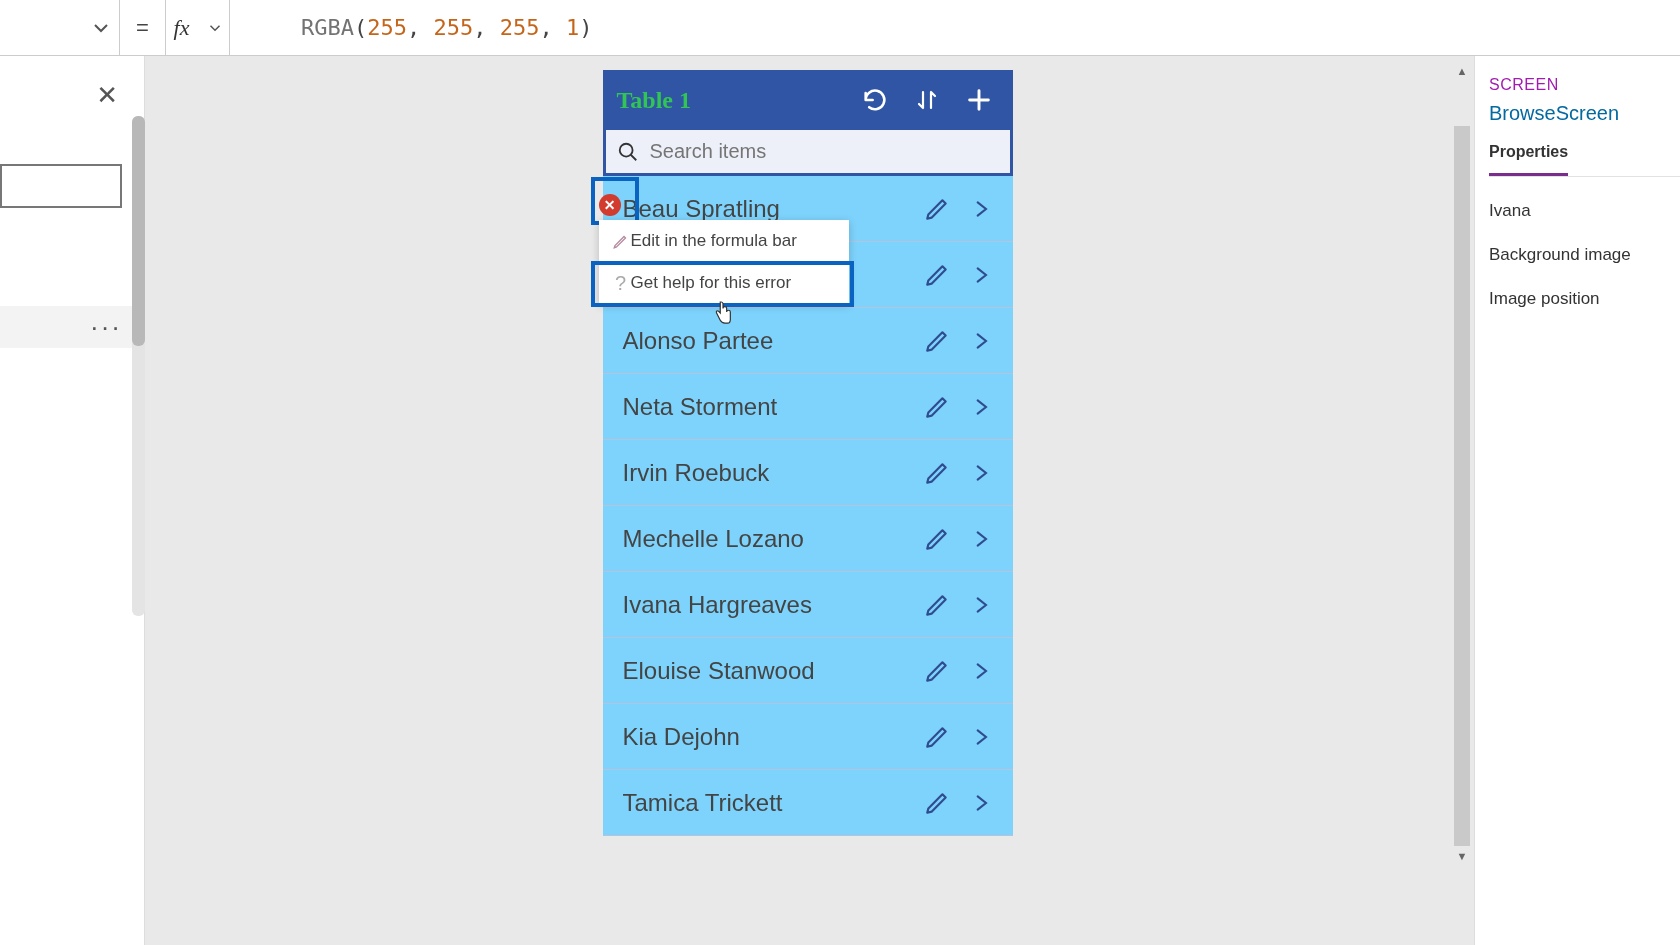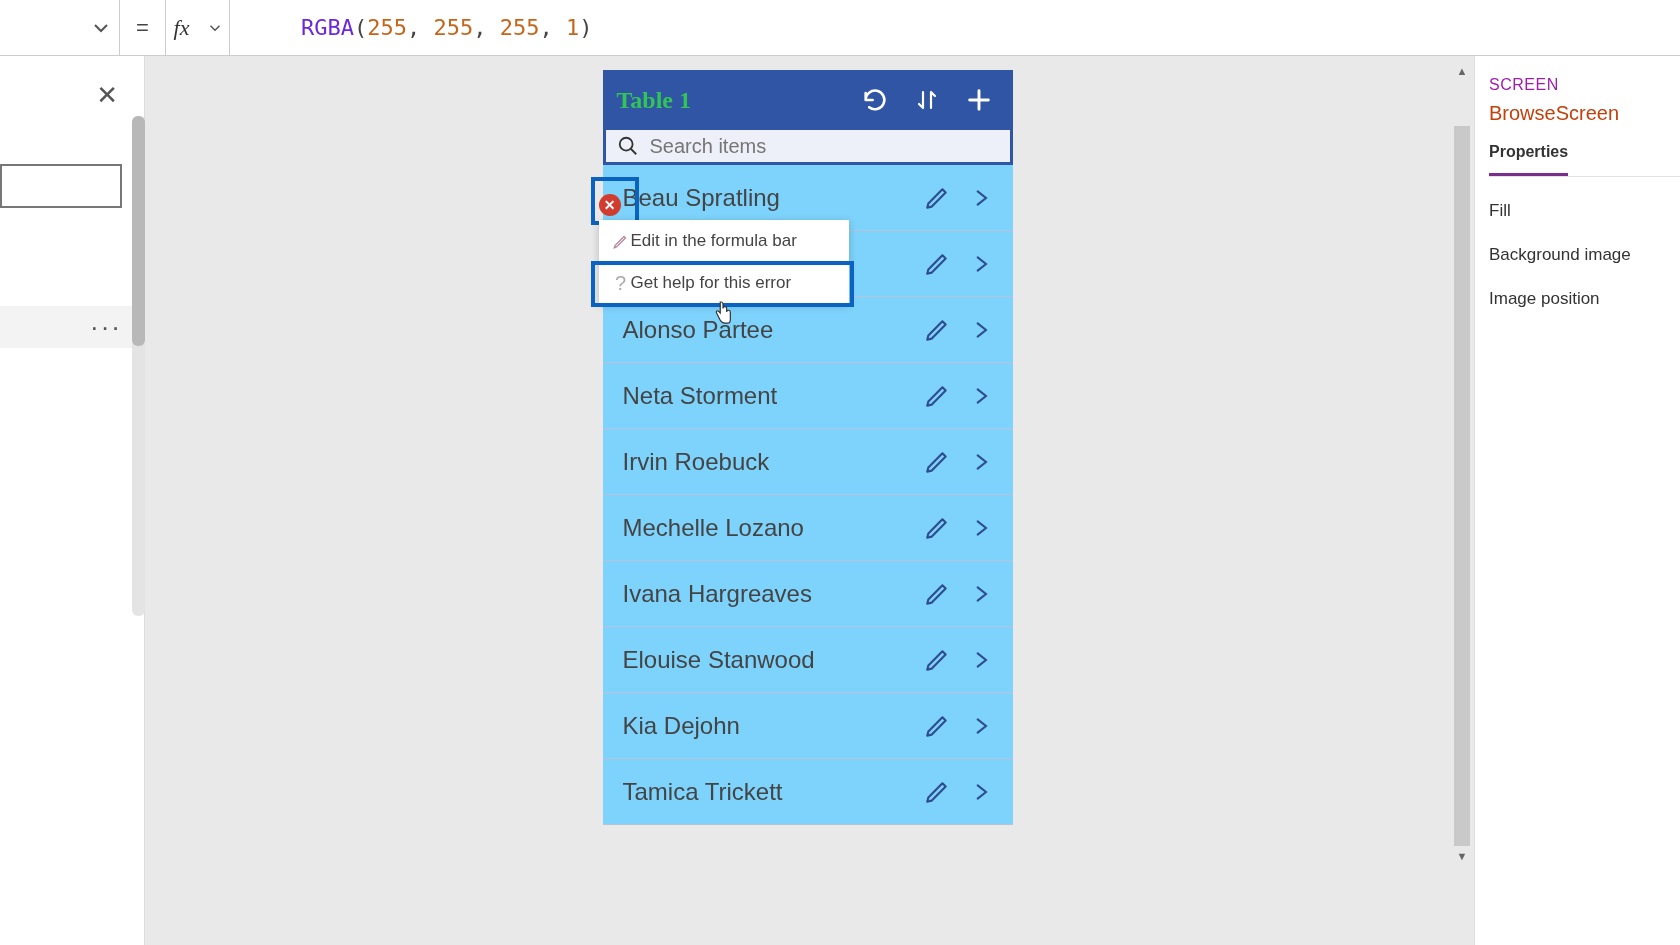--- a/index.html
+++ b/index.html
@@ -6,21 +6,21 @@
   html, body { width: 1680px; height: 945px; font-family: "Segoe UI", Arial, sans-serif; background: #fff; overflow: hidden; }
 
   
   .formula-bar { display: flex; align-items: center; height: 56px; border-bottom: 1px solid #ccc; background: #fff; }
   .prop-dropdown { width: 120px; height: 56px; border-right: 1px solid #ccc; display: flex; align-items: center; justify-content: flex-end; padding-right: 10px; }
   .chev-down { width: 16px; height: 16px; }
   .eq-box { width: 46px; height: 56px; display: flex; align-items: center; justify-content: center; border-right: 1px solid #ccc; font-size: 22px; color: #444; }
   .fx-box { width: 64px; height: 56px; display: flex; align-items: center; justify-content: center; border-right: 1px solid #ccc; gap: 20px; }
   .fx-label { font-style: italic; font-family: Georgia, serif; font-size: 22px; color: #333; }
   .formula-text { padding-left: 18px; font-family: Consolas, monospace; font-size: 22px; white-space: pre; }
-  .tok-fn { color: #6d28d9; }
+  .tok-fn { color: #737373; }
   .tok-num { color: #c5651a; }
   .tok-punc { color: #444; }
 
   
   .main { display: flex; height: calc(945px - 56px); }
   .left-pane { width: 145px; border-right: 1px solid #ddd; background: #fff; position: relative; padding-top: 20px; }
   .close-x { position: absolute; top: 24px; right: 26px; font-size: 26px; color: #555; cursor: pointer; }
   .left-input { position: absolute; top: 108px; left: 0; width: 122px; height: 44px; border: 2px solid #777; background: #fff; }
   .left-row { position: absolute; top: 250px; left: 0; right: 4px; height: 42px; display: flex; align-items: center; justify-content: flex-end; padding-right: 18px; background: #f3f3f3; }
   .dots { font-size: 26px; color: #555; letter-spacing: 2px; }
@@ -32,21 +32,21 @@
   .canvas { margin-top: 14px; width: 870px; height: 854px; overflow: hidden; position: relative; }
   .arrow-up { position: absolute; right: 4px; top: 6px; width: 16px; height: 18px; display: flex; align-items: center; justify-content: center; color: #666; font-size: 11px; }
   .arrow-dn { position: absolute; right: 4px; bottom: 80px; width: 16px; height: 18px; display: flex; align-items: center; justify-content: center; color: #666; font-size: 11px; }
   .thumb { position: absolute; right: 4px; top: 70px; width: 16px; height: 720px; background: #c9c9c9; }
 
   
   .phone { position: absolute; left: 228px; top: 0; width: 410px; background: #fff; }
   .app-header { height: 60px; background: #2f55a4; display: flex; align-items: center; padding: 0 14px; gap: 12px; }
   .app-title { font-family: "Segoe Script", "Comic Sans MS", cursive; color: #32c454; font-weight: bold; font-size: 24px; flex: 1; }
   .hdr-icon { color: #fff; cursor: pointer; display: flex; align-items: center; justify-content: center; width: 40px; height: 40px; }
-  .search-wrap { border: 3px solid #2f55a4; background: #edf0f8; display: flex; align-items: center; height: 35px; border-top: 0; }
+  .search-wrap { border: 3px solid #2f55a4; background: #edf0f8; display: flex; align-items: center; height: 46px; border-top: 0; }
   .search-icon { width: 44px; display: flex; align-items: center; justify-content: center; color: #333; }
   .search-input { flex: 1; border: none; background: transparent; font-size: 20px; color: #9a9a9a; outline: none; }
 
   .list { background: #fff; }
   .list-row { height: 66px; border-bottom: 1px solid #b8c2db; display: flex; align-items: center; padding-left: 20px; position: relative; background: #7dd3fc; }
   .row-name { font-size: 24px; color: #444; flex: 1; }
   .row-edit, .row-go { width: 44px; height: 44px; display: flex; align-items: center; justify-content: center; color: #2f4c8f; cursor: pointer; }
   .row-go { margin-right: 10px; }
 
   
@@ -56,21 +56,21 @@
   
   .ctx { position: absolute; left: 224px; top: 150px; width: 250px; background: #fff; box-shadow: 0 2px 8px rgba(0,0,0,.2); z-index: 10; }
   .ctx-item { display: flex; align-items: center; height: 42px; padding: 0 12px; font-size: 17px; color: #444; cursor: pointer; }
   .ctx-ic { width: 20px; height: 20px; color: #888; display: flex; align-items: center; justify-content: center; }
   .hl-box { position: absolute; left: 216px; top: 191px; width: 263px; height: 46px; border: 4px solid #0a63c0; z-index: 11; pointer-events: none; }
   .cursor-hand { position: absolute; left: 337px; top: 230px; z-index: 15; pointer-events:none; }
 
   
   .right-pane { width: 206px; border-left: 1px solid #ddd; padding: 20px 0 0 14px; background: #fff; }
   .rp-cat { font-size: 16px; color: #a21caf; letter-spacing: .5px; }
-  .rp-name { font-size: 20px; color: #c2410c; margin: 8px 0 18px; }
+  .rp-name { font-size: 20px; color: #0369a1; margin: 8px 0 18px; }
   .rp-tabs { display: flex; gap: 20px; border-bottom: 1px solid #e2e2e2; }
   .rp-tab { font-size: 16px; font-weight: 600; color: #333; padding-bottom: 12px; border-bottom: 3px solid #7b2d8e; }
   .rp-prop { font-size: 17px; color: #333; margin-top: 24px; }
 
   svg { display: block; }
 </style>
 </head>
 <body>
 
 <div class="formula-bar">
@@ -295,17 +295,17 @@
       </svg>
     </div>
   </div>
 
   <div class="right-pane">
     <div class="rp-cat">SCREEN</div>
     <div class="rp-name">BrowseScreen</div>
     <div class="rp-tabs">
       <div class="rp-tab">Properties</div>
     </div>
-    <div class="rp-prop">Fill</div>
+    <div class="rp-prop">Ivana</div>
     <div class="rp-prop">Background image</div>
     <div class="rp-prop">Image position</div>
   </div>
 </div>
 
 </body></html>

